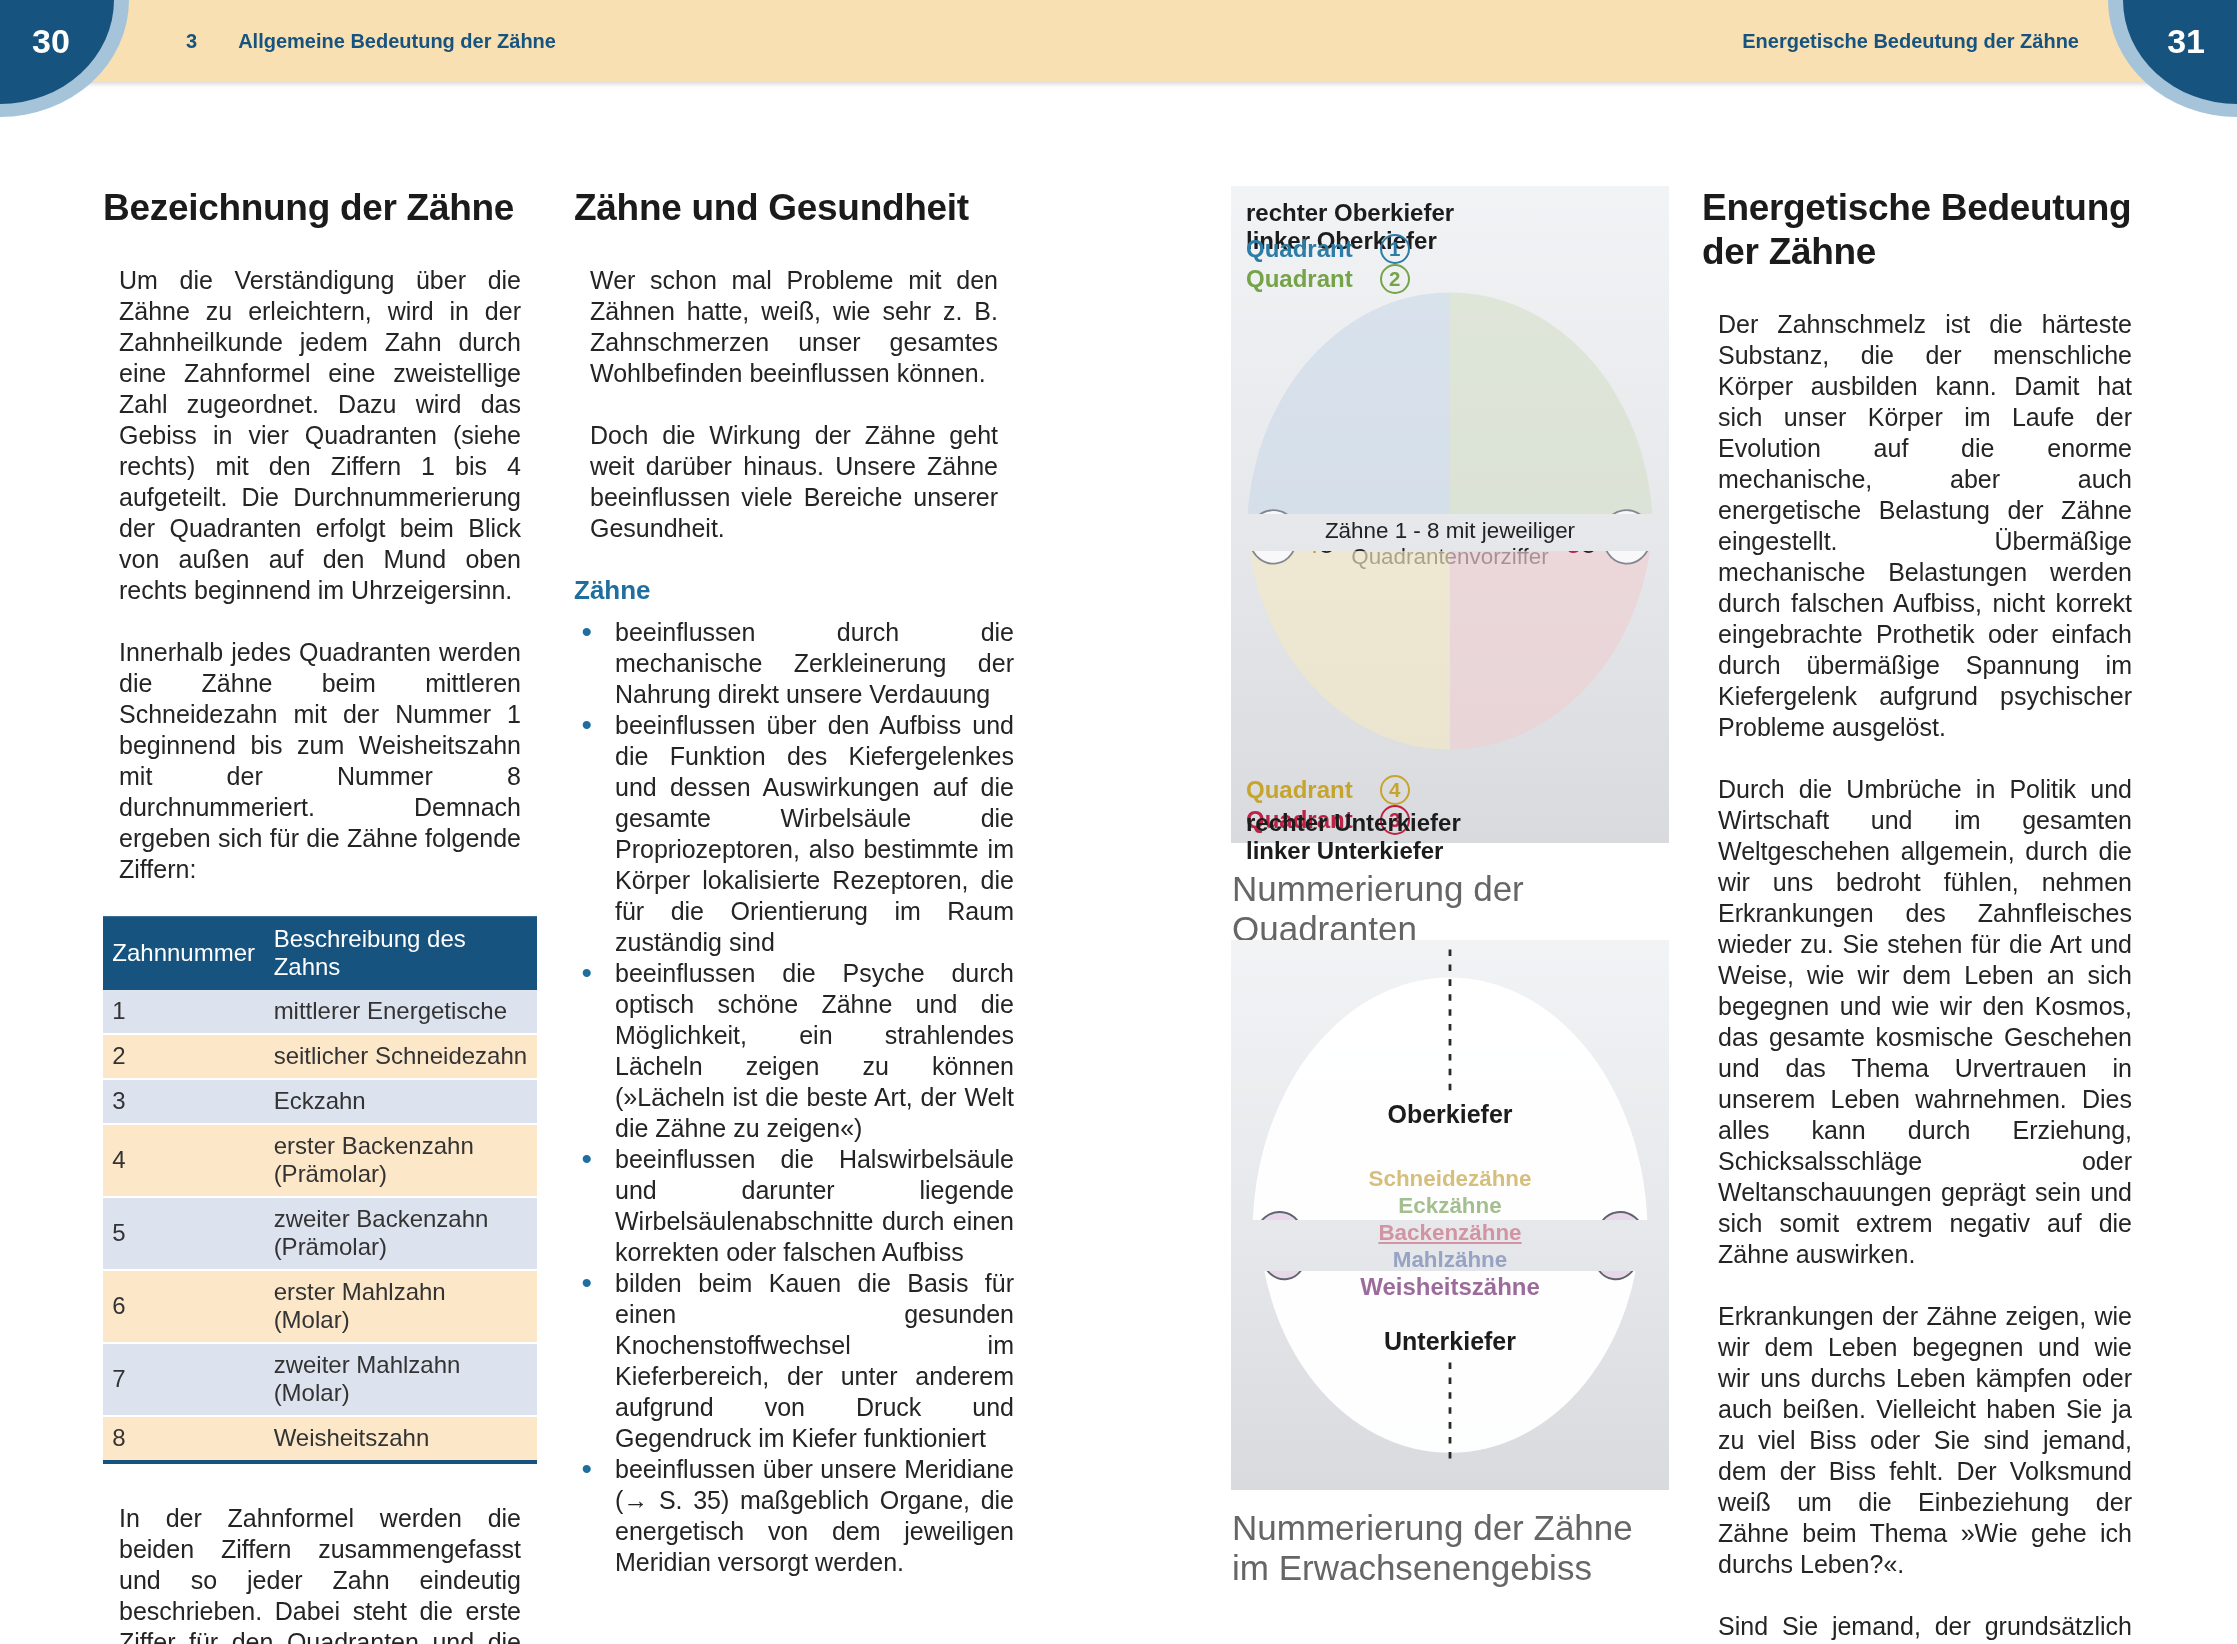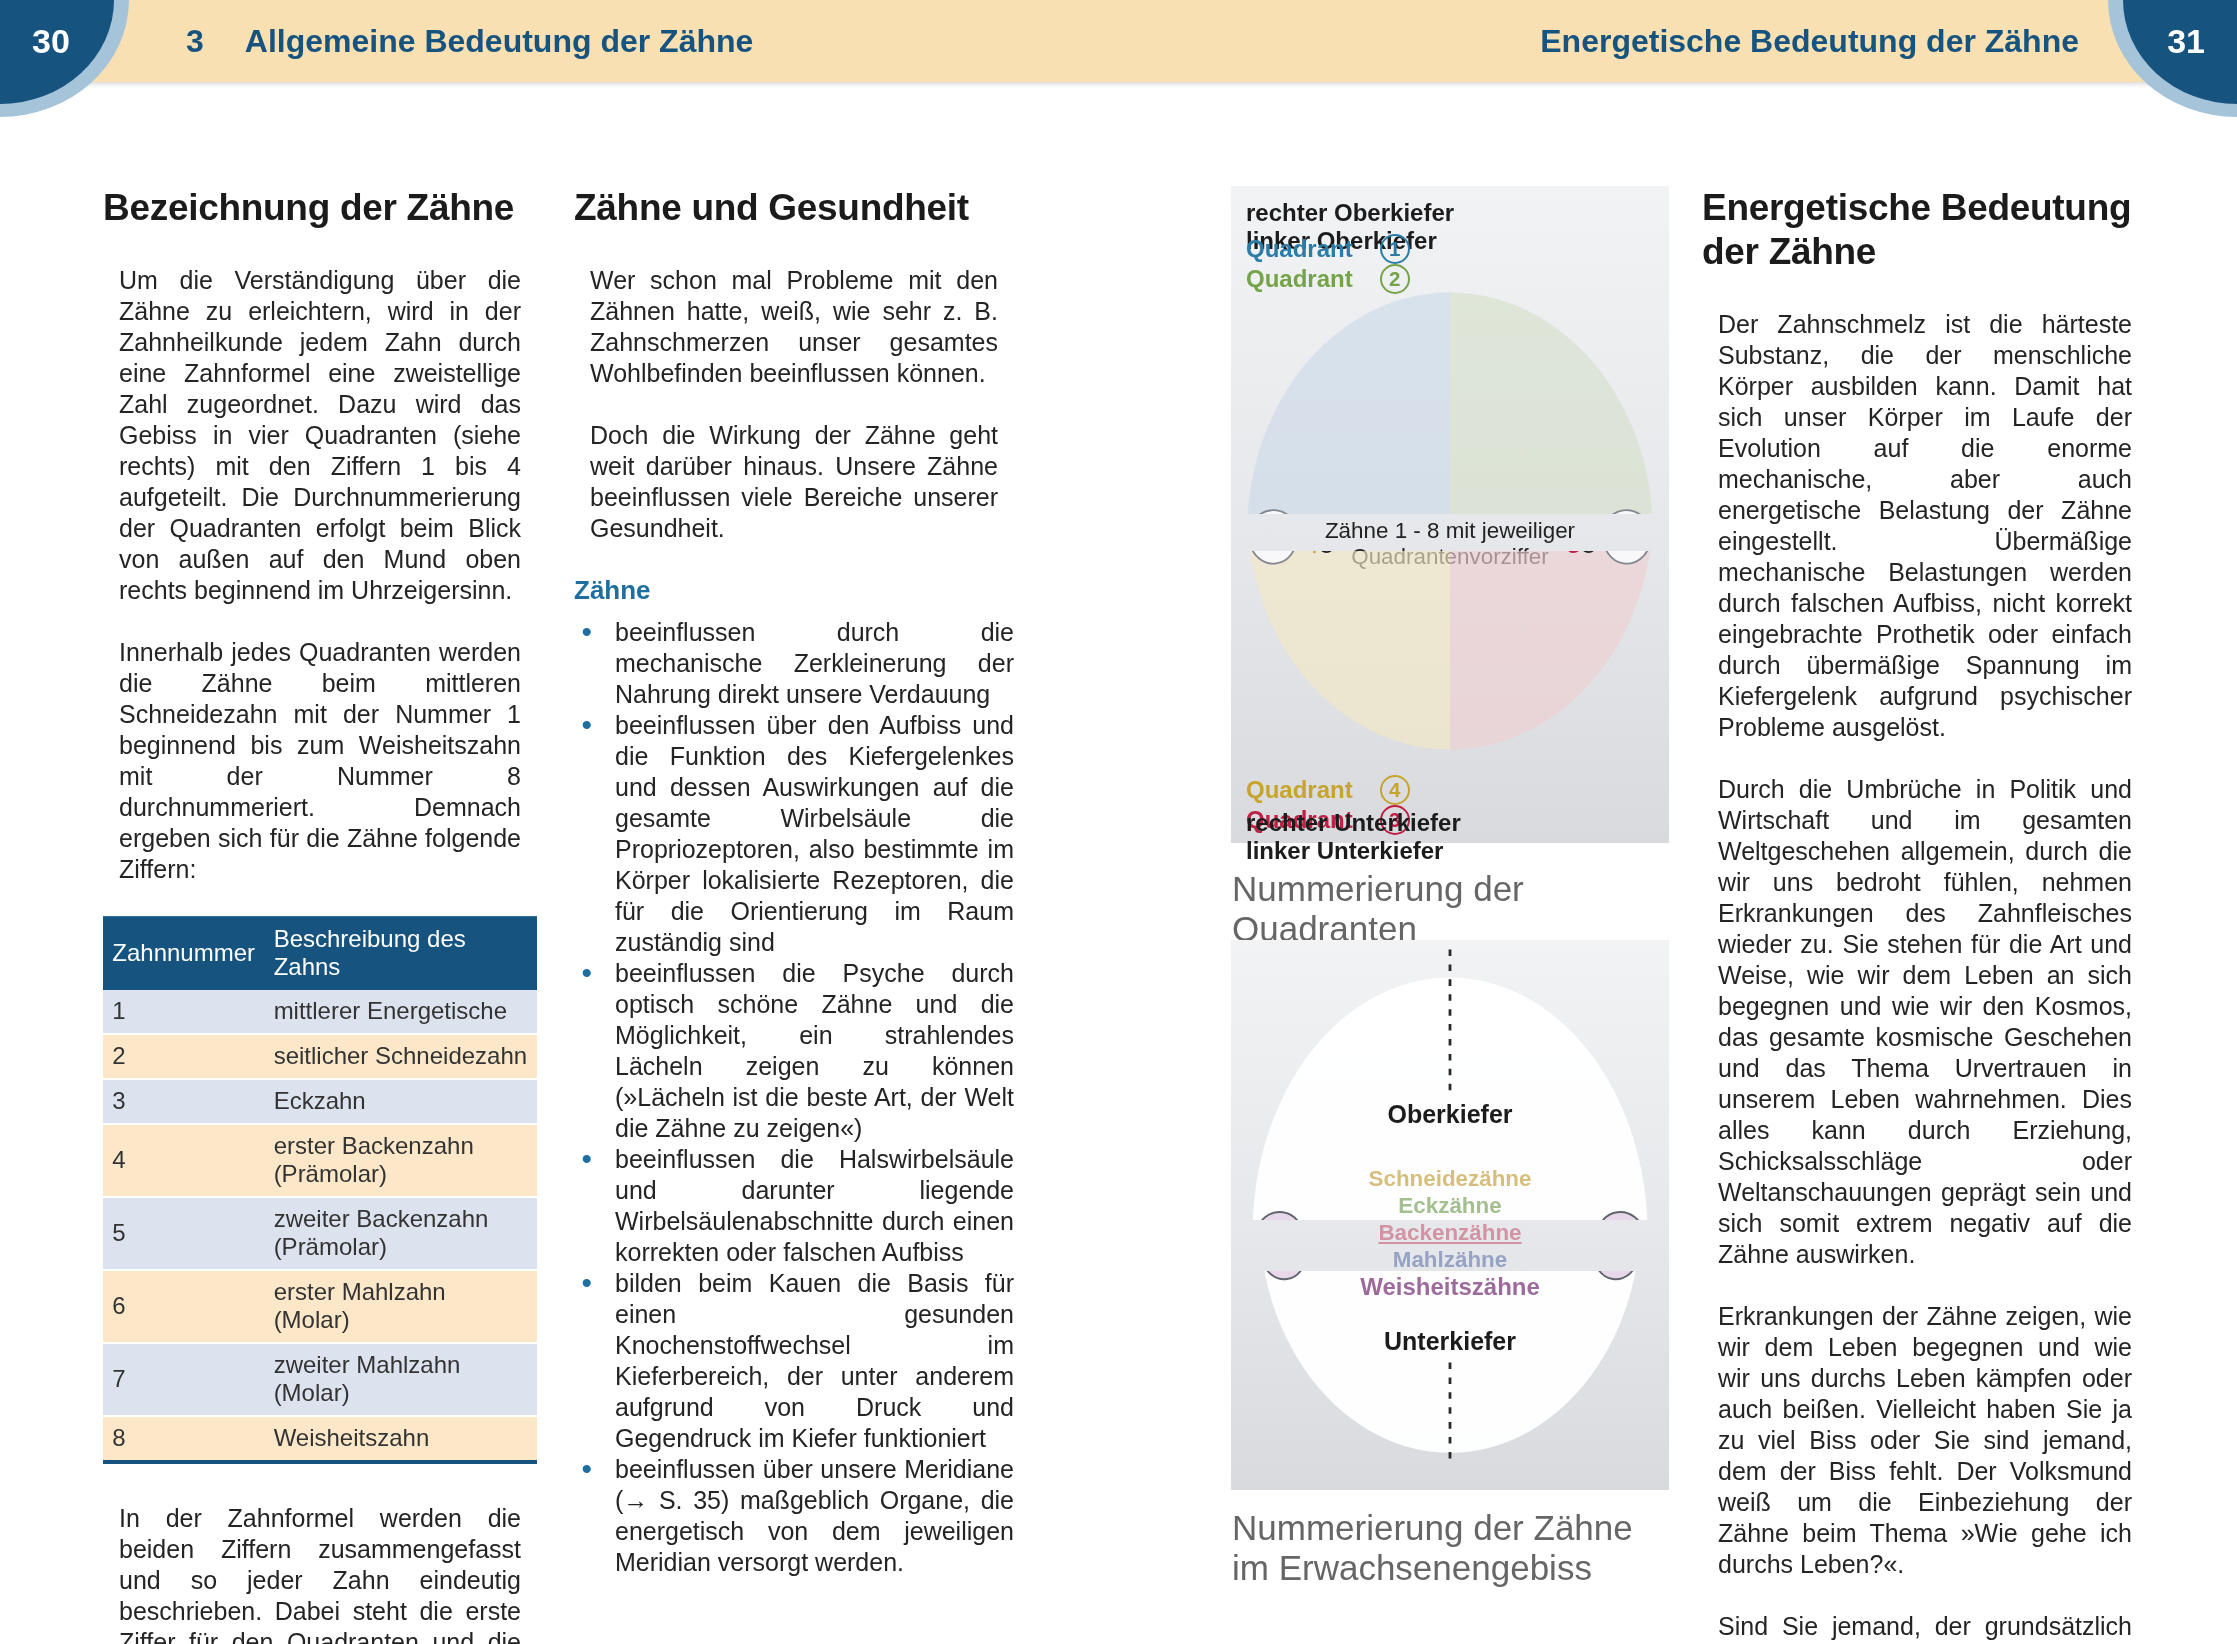--- a/index.html
+++ b/index.html
@@ -21,21 +21,21 @@
   .corner-accent{position:absolute;top:0;z-index:4;background:#a5c4da;}
   .corner-accent.left{left:0;width:129px;height:117px;border-radius:0 0 100% 0;}
   .corner-accent.right{right:0;width:129px;height:117px;border-radius:0 0 0 100%;}
   .corner-main{position:absolute;top:0;z-index:5;background:var(--dark-blue);}
   .corner-main.left{left:0;width:114px;height:104px;border-radius:0 0 100% 0;}
   .corner-main.right{right:0;width:114px;height:104px;border-radius:0 0 0 100%;}
   .pageno{position:absolute;top:22.4px;z-index:6;color:#fff;font-size:34px;font-weight:bold;}
   .pageno.left{left:32px;}
   .pageno.right{right:32px;}
   .chapter{position:absolute;top:0;height:82px;line-height:82px;z-index:2;
-           color:var(--dark-blue);font-size:32px;font-weight:bold;white-space:nowrap;}
+           color:var(--dark-blue);font-size:20px;font-weight:bold;white-space:nowrap;}
   .chapter.left{left:186px;}
   .chapter.left .chnum{display:inline-block;margin-right:41px;}
   .chapter.right{right:158px;}
   
   .col{position:absolute;top:186px;}
   #col-left{left:103px;width:434px;}
   #col-mid{left:574px;width:440px;}
   #col-right{left:1702px;width:446px;}
   h1{font-size:37px;line-height:44px;margin:0 0 35px;color:#1b1b1b;letter-spacing:-0.3px;}
   p{font-size:25px;line-height:31px;margin:0 16px 31px;text-align:justify;hyphens:auto;color:#242424;}

